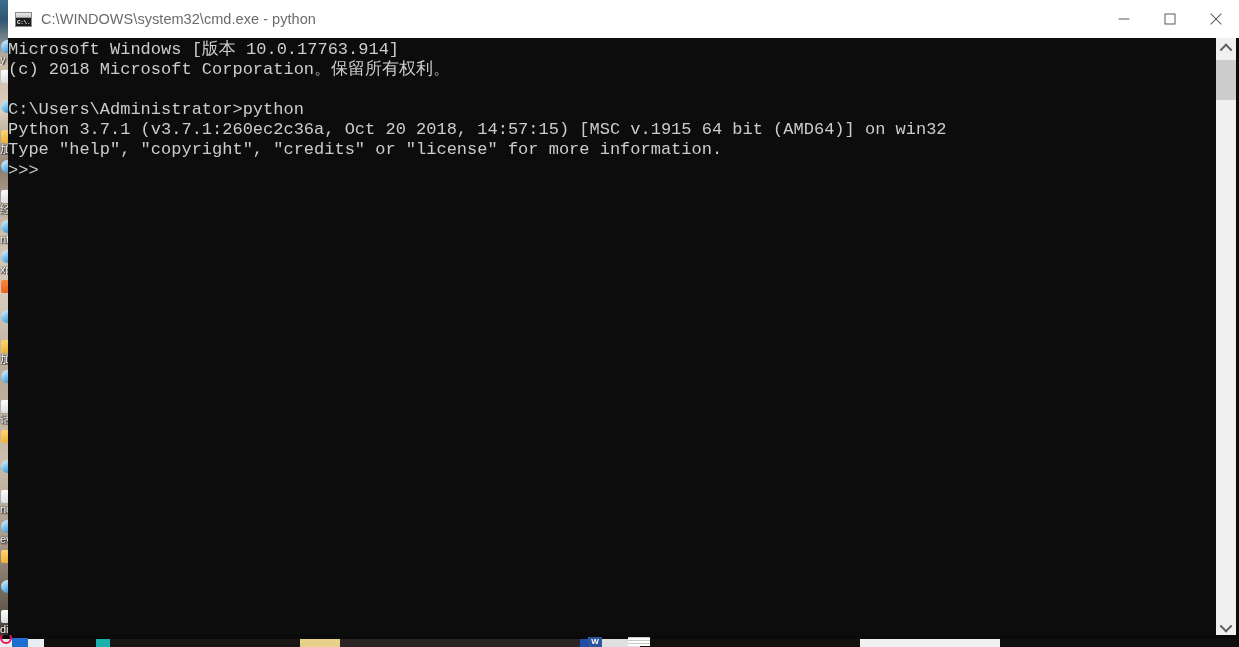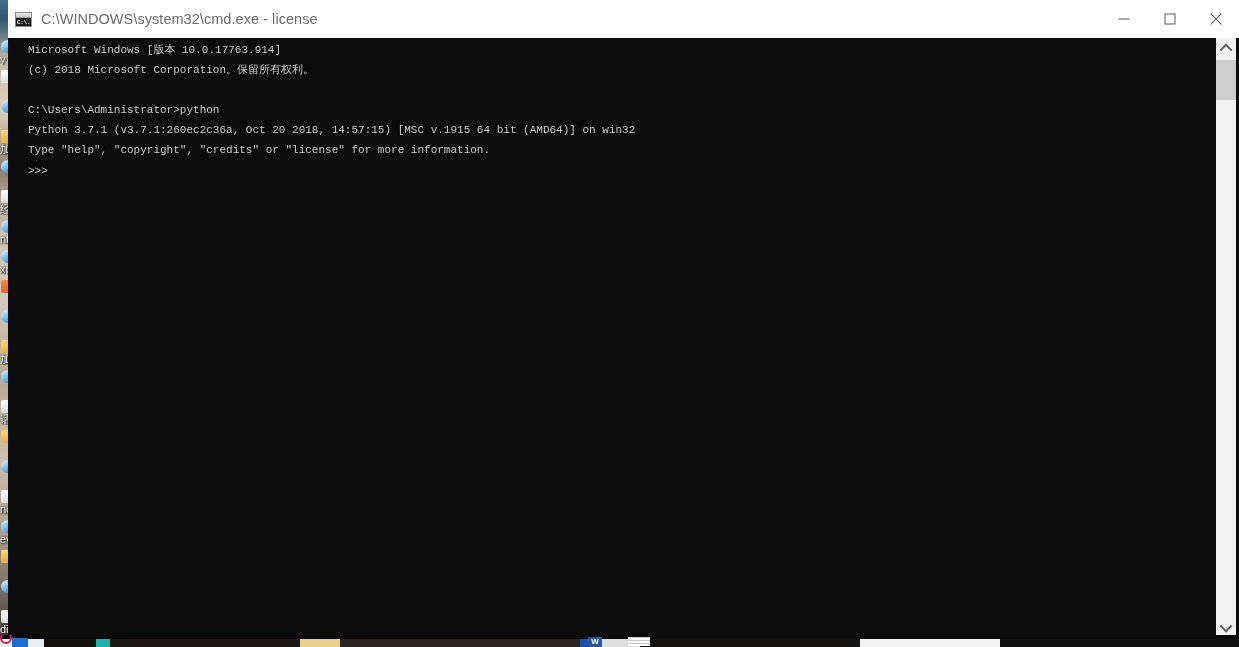--- a/index.html
+++ b/index.html
@@ -200,25 +200,24 @@
     background: #0c0c0c;
   }
 
   #console-text {
     position: absolute;
     left: 0px;
     top: 2px;
     width: 1200px;
     color: #cccccc;
     font-family: "Liberation Mono", "DejaVu Sans Mono", monospace;
-    font-size: 11px;
+    font-size: 17px;
     line-height: 20.1px;
     white-space: pre;
     letter-spacing: 0.0px;
-    padding-left: 20px;
   }
   #console-text .ln { display: block; height: 20.1px; }
 
   
   #scrollbar {
     position: absolute;
     right: 3px;
     top: 38px;
     width: 20px;
     height: 600px;
@@ -415,21 +414,21 @@
       </div>
   </div>
 
   <div id="cmdwin">
 
     <div id="titlebar">
       <div id="title-icon">
         <div class="bar"></div>
         <div class="body">C:\.</div>
       </div>
-      <div id="title-text">C:\WINDOWS\system32\cmd.exe - license</div>
+      <div id="title-text">C:\WINDOWS\system32\cmd.exe - python</div>
 
       <div id="win-controls">
         <button class="wbtn">
           <span class="mini"></span>
         </button>
         <button class="wbtn">
           <span class="maxi"></span>
         </button>
         <button class="wbtn">
           <span class="xl1"></span>

